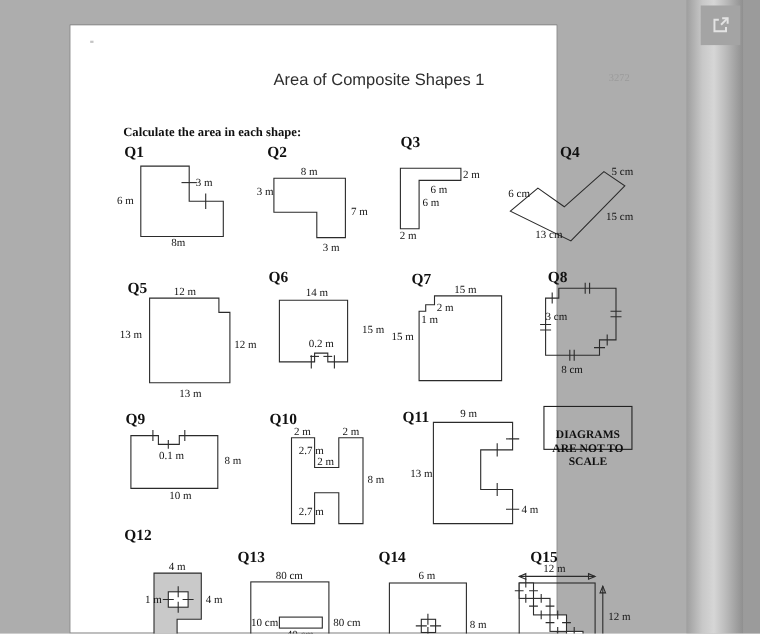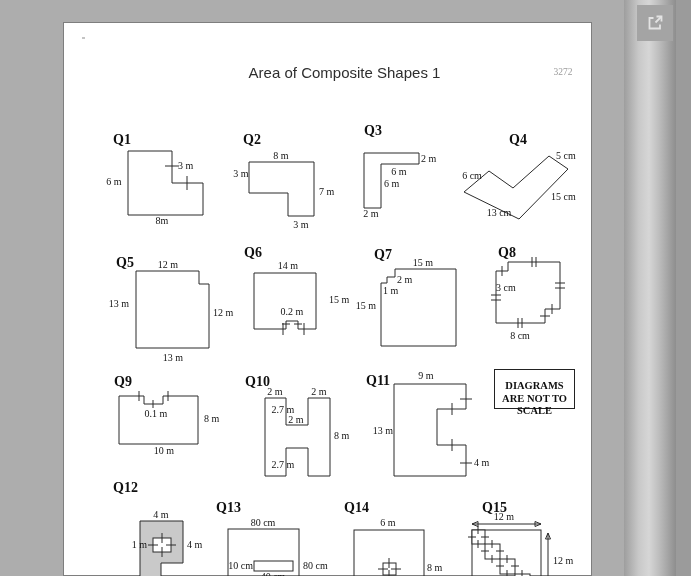--- a/index.html
+++ b/index.html
@@ -2,52 +2,53 @@
 <html><head>
 <meta charset="utf-8">
 <style>
   html,body{margin:0;padding:0;}
   .stage{position:relative;width:691px;height:576px;overflow:hidden;
          background:#adadad;font-family:"Liberation Serif",serif;}
   .grad-strip{position:absolute;left:624px;top:0;width:52px;height:576px;
 .         background:#bbb;
          background:linear-gradient(90deg,#9e9e9e 0%,#c8c8c8 28%,#d6d6d6 48%,#bfbfbf 66%,#8e8e8e 100%);}
   .far-strip{position:absolute;left:676px;top:0;width:15px;height:576px;background:#9b9b9b;}
-  .page{position:absolute;left:63px;top:22px;width:529px;height:554px;
+  .page{position:absolute;left:63px;top:22px;width:444px;height:554px;
         background:#ffffff;border:1px solid #7e7e7e;box-sizing:border-box;}
   .open-btn{position:absolute;left:637px;top:5px;width:36px;height:36px;background:#a4a4a4;
             display:flex;align-items:center;justify-content:center;cursor:pointer;}
   .title{position:absolute;left:0;top:41px;width:561px;text-align:center;
          font-family:"Liberation Sans",sans-serif;font-size:15px;color:#2e2e2e;}
   .docnum{position:absolute;left:478px;top:44px;width:42px;text-align:center;
           font-family:Liberation Serif, serif;font-size:9.5px;color:#9b9b9b;}
   .heading{position:absolute;font-weight:bold;font-size:11.5px;color:#101010;}
   .q-label{position:absolute;font-weight:bold;font-size:14px;color:#101010;}
   .diagram{position:absolute;overflow:visible;}
   .diagram polygon,.diagram rect.sh{stroke:#2b2b2b;stroke-width:1;fill:none;}
   .diagram .shaded{fill:#c9c9c9;}
   .diagram .hole{fill:#ffffff;stroke:#2b2b2b;stroke-width:1;}
   .diagram line{stroke:#2b2b2b;stroke-width:1;}
   .diagram text{font-family:"Liberation Serif",serif;font-size:10px;fill:#131313;}
   .notice{position:absolute;left:430px;top:346px;width:81px;height:40px;border:1.5px solid #222;
           text-align:center;font-weight:bold;font-size:10.5px;line-height:12.5px;color:#101010;
-          padding-top:10px;box-sizing:border-box;}
+          padding-top:20px;box-sizing:border-box;}
   .dot{position:absolute;left:18px;top:14px;width:3px;height:2px;background:#c4c4c4;}
 </style>
 </head>
 <body>
 
 <div class="stage">
   <div class="grad-strip"></div>
   <div class="far-strip"></div>
 
   <div class="page">
     <div class="dot"></div>
     <div class="title">Area of Composite Shapes 1</div>
     <div class="docnum">3272</div>
+    <div class="heading" style="left:48px;top:92px">Calculate the area in each shape:</div>
 
     <div class="q-label" style="left:49px;top:109px">Q1</div>
     <svg class="diagram" style="left:38px;top:120px" width="130" height="85">
       <polygon points="26,8 70,8 70,40 101,40 101,72 26,72"></polygon>
       <g>
         <line x1="63" y1="23" x2="77" y2="23"></line>
           <line x1="85" y1="33" x2="85" y2="47"></line>
       </g>
       <text x="76" y="26">3 m</text>
       <text x="12" y="42" text-anchor="middle">6 m</text>

